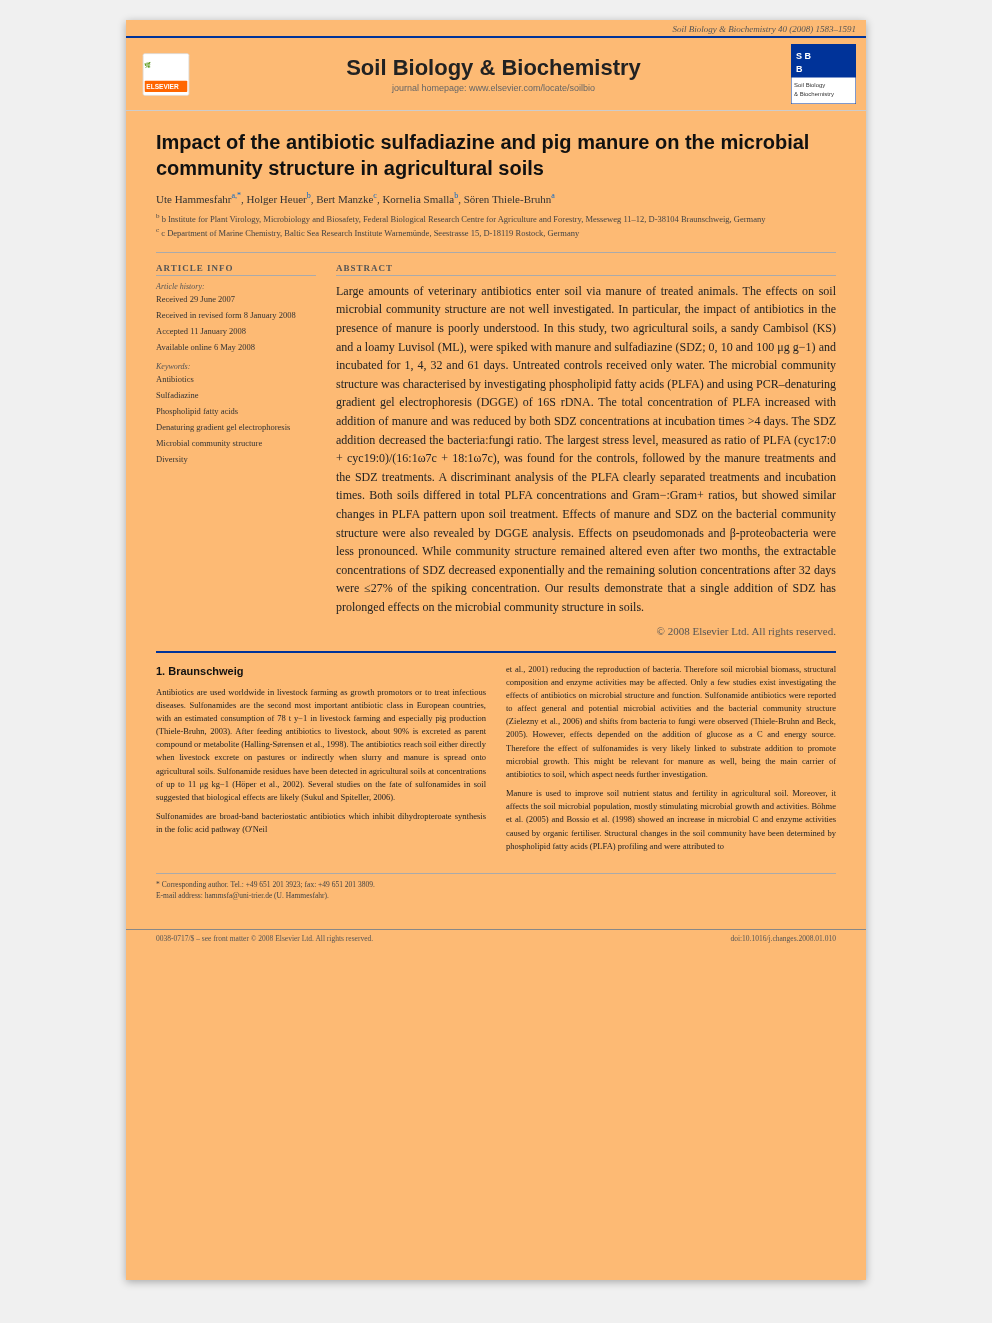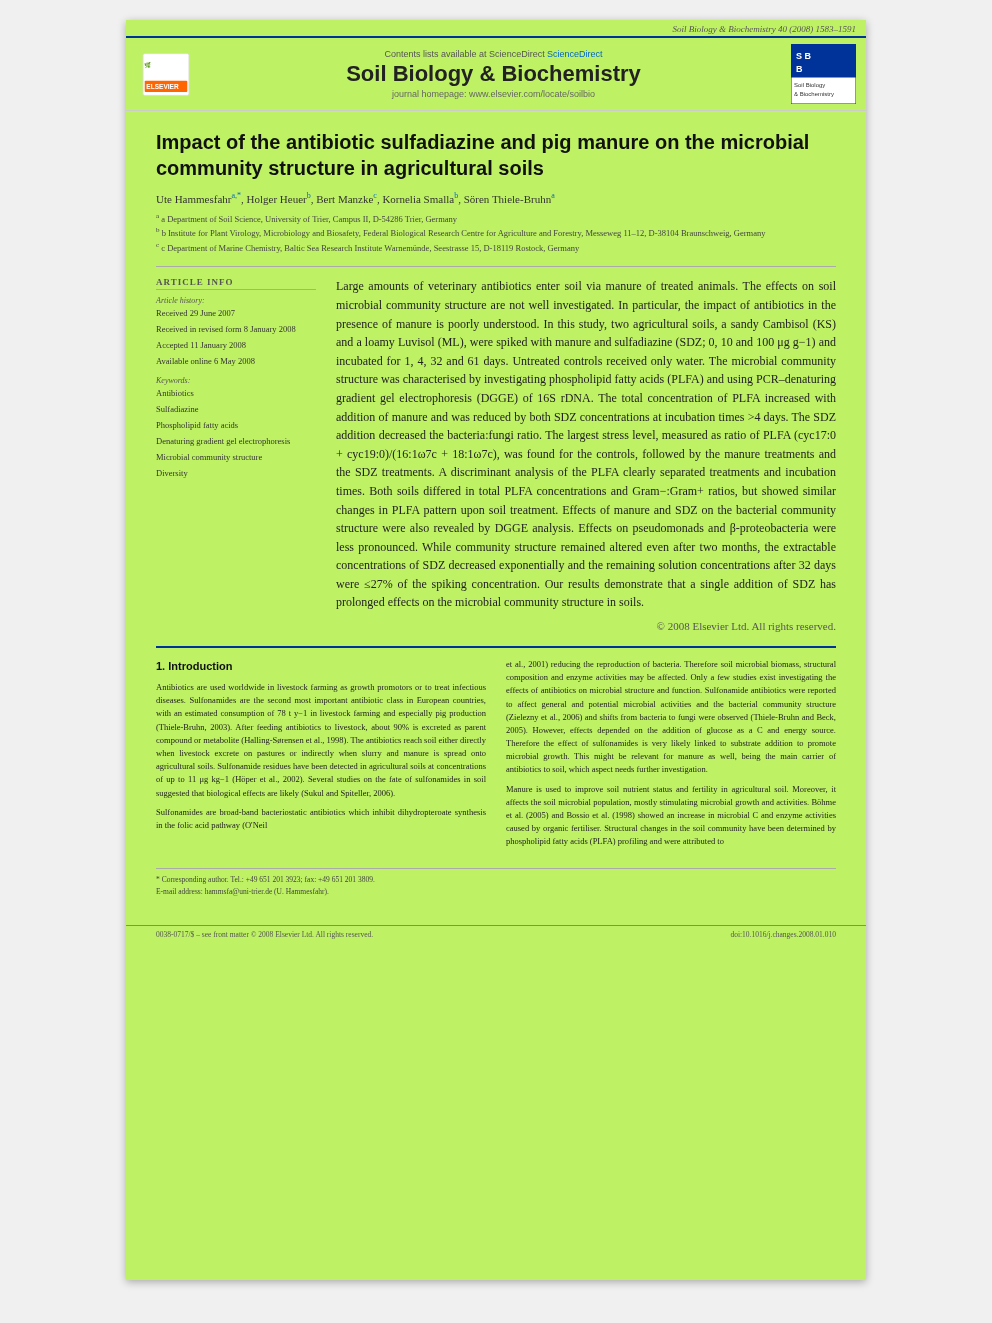--- a/index.html
+++ b/index.html
@@ -4,21 +4,21 @@
   <style>
     * { margin: 0; padding: 0; box-sizing: border-box; }
     body {
       background: #f0f0f0;
       font-family: 'Times New Roman', Times, serif;
       display: flex;
       justify-content: center;
       padding: 20px;
     }
     .page {
-      background: #bef264;
+      background: #fdba74;
       width: 740px;
       min-height: 1260px;
       padding: 0;
       box-shadow: 0 2px 8px rgba(0,0,0,0.3);
     }
     
     .top-bar {
       text-align: right;
       font-size: 9px;
       color: #555;
@@ -229,24 +229,20 @@
 
         <rect x="2" y="2" width="56" height="51" rx="2" fill="#fff" stroke="#ddd" stroke-width="1"></rect>
 
         <text x="4" y="18" font-size="7" fill="#888" font-family="serif">🌿</text>
         <rect x="4" y="35" width="52" height="14" rx="1" fill="#ff6600"></rect>
         <text x="6" y="45" font-size="8" fill="#fff" font-weight="bold" font-family="Arial">ELSEVIER</text>
       </svg>
     </div>
 
     <div class="header-center">
-      <div class="contents-line">
-        <span style="font-size:9px; color:#555; font-family:Arial,sans-serif;">Contents lists available at ScienceDirect</span>
-        <span style="color:#0066cc; font-size:9px; font-family:Arial,sans-serif;"> ScienceDirect</span>
-      </div>
       <div class="journal-title-big">Soil Biology &amp; Biochemistry</div>
       <div class="journal-homepage" style="font-size:9px; color:#666; font-family:Arial,sans-serif;">journal homepage: www.elsevier.com/locate/soilbio</div>
     </div>
 
     <div class="sbb-logo">
       <svg width="65" height="60" viewBox="0 0 65 60" xmlns="http://www.w3.org/2000/svg">
         <rect x="0" y="0" width="65" height="60" fill="#003399"></rect>
         <text x="5" y="15" font-size="9" fill="#fff" font-weight="bold" font-family="Arial">S B</text>
         <text x="5" y="28" font-size="9" fill="#fff" font-weight="bold" font-family="Arial">B</text>
         <rect x="0" y="33" width="65" height="27" fill="#fff" stroke="#003399" stroke-width="1"></rect>
@@ -262,21 +258,20 @@
 
     <div class="authors">
       <span>Ute Hammesfahr</span><sup>a,*</sup>,
       <span>Holger Heuer</span><sup>b</sup>,
       <span>Bert Manzke</span><sup>c</sup>,
       <span>Kornelia Smalla</span><sup>b</sup>,
       <span>Sören Thiele-Bruhn</span><sup>a</sup>
     </div>
 
     <div class="affiliations">
-      <div><sup>a</sup> <span>a Department of Soil Science, University of Trier, Campus II, D-54286 Trier, Germany</span></div>
       <div><sup>b</sup> <span>b Institute for Plant Virology, Microbiology and Biosafety, Federal Biological Research Centre for Agriculture and Forestry, Messeweg 11–12, D-38104 Braunschweig, Germany</span></div>
       <div><sup>c</sup> <span>c Department of Marine Chemistry, Baltic Sea Research Institute Warnemünde, Seestrasse 15, D-18119 Rostock, Germany</span></div>
     </div>
 
     <hr class="divider">
 
     <div class="two-col">
 
       <div class="article-info">
         <div class="info-section-title">ARTICLE INFO</div>
@@ -292,33 +287,34 @@
           <div class="info-value">Antibiotics</div>
           <div class="info-value">Sulfadiazine</div>
           <div class="info-value">Phospholipid fatty acids</div>
           <div class="info-value">Denaturing gradient gel electrophoresis</div>
           <div class="info-value">Microbial community structure</div>
           <div class="info-value">Diversity</div>
         </div>
       </div>
 
       <div class="abstract-col">
+        <div class="abstract-title">ABSTRACT</div>
         <div class="abstract-text">Large amounts of veterinary antibiotics enter soil via manure of treated animals. The effects on soil microbial community structure are not well investigated. In particular, the impact of antibiotics in the presence of manure is poorly understood. In this study, two agricultural soils, a sandy Cambisol (KS) and a loamy Luvisol (ML), were spiked with manure and sulfadiazine (SDZ; 0, 10 and 100 μg g−1) and incubated for 1, 4, 32 and 61 days. Untreated controls received only water. The microbial community structure was characterised by investigating phospholipid fatty acids (PLFA) and using PCR–denaturing gradient gel electrophoresis (DGGE) of 16S rDNA. The total concentration of PLFA increased with addition of manure and was reduced by both SDZ concentrations at incubation times &gt;4 days. The SDZ addition decreased the bacteria:fungi ratio. The largest stress level, measured as ratio of PLFA (cyc17:0 + cyc19:0)/(16:1ω7c + 18:1ω7c), was found for the controls, followed by the manure treatments and the SDZ treatments. A discriminant analysis of the PLFA clearly separated treatments and incubation times. Both soils differed in total PLFA concentrations and Gram−:Gram+ ratios, but showed similar changes in PLFA pattern upon soil treatment. Effects of manure and SDZ on the bacterial community structure were also revealed by DGGE analysis. Effects on pseudomonads and β-proteobacteria were less pronounced. While community structure remained altered even after two months, the extractable concentrations of SDZ decreased exponentially and the remaining solution concentrations after 32 days were ≤27% of the spiking concentration. Our results demonstrate that a single addition of SDZ has prolonged effects on the microbial community structure in soils.</div>
         <div class="copyright-line">© 2008 Elsevier Ltd. All rights reserved.</div>
       </div>
     </div>
 
     <hr class="section-divider">
 
     <div class="body-two-col">
 
       <div class="body-col">
         <div class="section-heading">
           <span>1.</span>
-          <span>Introduction</span>
+          <span>Braunschweig</span>
         </div>
         <p>Antibiotics are used worldwide in livestock farming as growth promotors or to treat infectious diseases. Sulfonamides are the second most important antibiotic class in European countries, with an estimated consumption of 78 t y−1 in livestock farming and especially pig production (Thiele-Bruhn, 2003). After feeding antibiotics to livestock, about 90% is excreted as parent compound or metabolite (Halling-Sørensen et al., 1998). The antibiotics reach soil either directly when livestock excrete on pastures or indirectly when slurry and manure is spread onto agricultural soils. Sulfonamide residues have been detected in agricultural soils at concentrations of up to 11 μg kg−1 (Höper et al., 2002). Several studies on the fate of sulfonamides in soil suggested that biological effects are likely (Sukul and Spiteller, 2006).</p>
         <p>Sulfonamides are broad-band bacteriostatic antibiotics which inhibit dihydropteroate synthesis in the folic acid pathway (O'Neil</p>
       </div>
 
       <div class="body-col">
         <p>et al., 2001) reducing the reproduction of bacteria. Therefore soil microbial biomass, structural composition and enzyme activities may be affected. Only a few studies exist investigating the effects of antibiotics on microbial structure and function. Sulfonamide antibiotics were reported to affect general and potential microbial activities and the bacterial community structure (Zielezny et al., 2006) and shifts from bacteria to fungi were observed (Thiele-Bruhn and Beck, 2005). However, effects depended on the addition of glucose as a C and energy source. Therefore the effect of sulfonamides is very likely linked to substrate addition to promote microbial growth. This might be relevant for manure as well, being the main carrier of antibiotics to soil, which aspect needs further investigation.</p>
         <p>Manure is used to improve soil nutrient status and fertility in agricultural soil. Moreover, it affects the soil microbial population, mostly stimulating microbial growth and activities. Böhme et al. (2005) and Bossio et al. (1998) showed an increase in microbial C and enzyme activities caused by organic fertiliser. Structural changes in the soil community have been determined by phospholipid fatty acids (PLFA) profiling and were attributed to</p>
       </div>
     </div>

